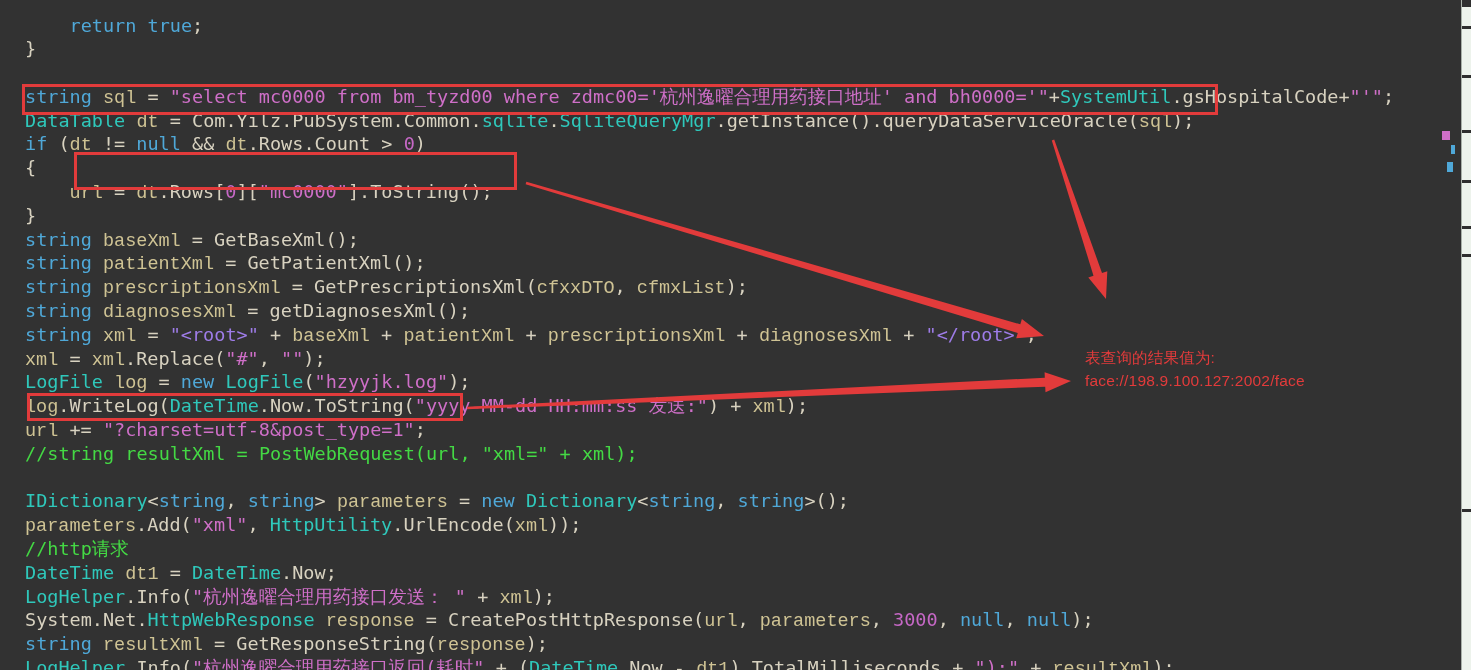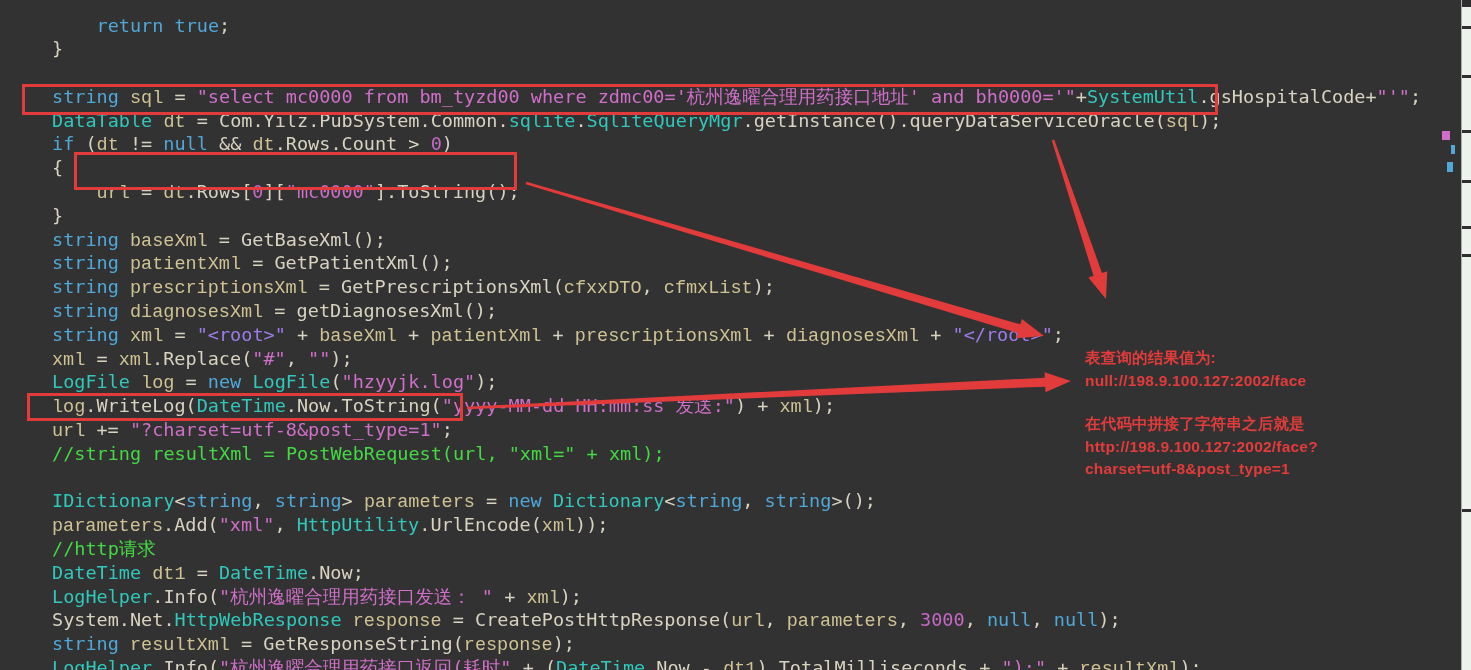--- a/index.html
+++ b/index.html
@@ -1,32 +1,32 @@
 <!DOCTYPE html>
 <html style="--bg: #323232; --c-kw: #4fa8d8; --c-ty: #2fc8bb; --c-id: #cfc394; --c-pl: #d8d2c0; --c-st: #cf6fc8; --c-sx: #9e7ce8; --c-nu: #c668c6; --c-cm: #44d944; --red: #e23b3b;"><head>
 <meta charset="utf-8">
 <style>
   html,body{margin:0;padding:0;background:#1e1e1e;}
   .screen{position:relative;width:1471px;height:670px;overflow:hidden;
           background:var(--bg,#323232);
           font-family:"DejaVu Sans Mono","Liberation Mono",monospace;}
   .code{position:absolute;left:0;top:-5px;font-size:18.5px;line-height:23.8px;white-space:pre;}
-  .code-line{height:23.8px;padding-left:52px;}
+  .code-line{height:23.8px;padding-left:25px;}
   .tk-kw{color:var(--c-kw);}
   .tk-ty{color:var(--c-ty);}
   .tk-id{color:var(--c-id);font-family:Liberation Mono, monospace;}
   .tk-pl{color:var(--c-pl);}
   .tk-st{color:var(--c-st);}
   .tk-sx{color:var(--c-sx);}
   .tk-nu{color:var(--c-nu);}
   .tk-cm{color:var(--c-cm);}
   .hl-box{position:absolute;border:3px solid var(--red);box-sizing:border-box;background:transparent;}
   .arrows{position:absolute;left:0;top:0;width:1471px;height:670px;pointer-events:none;}
   .note{position:absolute;color:var(--red);font-family:"Liberation Sans","DejaVu Sans",sans-serif;
-        font-size:15.5px;line-height:22.5px;font-weight:bold;letter-spacing:0.2px;}
+        font-size:15.5px;line-height:22.5px;font-weight:normal;letter-spacing:0.2px;}
   .scrollbar{position:absolute;right:0;top:0;width:10px;height:670px;background:#edf3ec;
              border-left:1px solid #a8b0a8;box-sizing:border-box;}
   .sb-cap{position:absolute;left:0;top:0;width:10px;height:7px;background:#2f2f2f;}
   .sb-tick{position:absolute;left:0;width:10px;height:3px;background:#2f2f2f;}
   .mm-mark{position:absolute;}
 </style>
 </head>
 <body>
 
 <div class="screen">
@@ -38,26 +38,21 @@
   <div class="hl-box" style="left:27px;top:393px;width:436px;height:28px;"></div>
 
   <svg class="arrows" id="arrows" viewBox="0 0 1471 670">
       <polygon points="1051.8,140.4 1093.5,275.8 1088.3,277.5 1106.0,299.0 1107.3,271.2 1102.0,272.9 1054.2,139.6" fill="#e23b3b"></polygon>
       <polygon points="525.6,184.2 1017.8,333.0 1016.2,338.2 1044.0,336.0 1021.9,319.0 1020.3,324.3 526.4,181.8" fill="#e23b3b"></polygon>
       <polygon points="467.1,409.3 1045.2,386.7 1045.5,392.2 1071.0,381.0 1044.6,372.2 1044.8,377.7 466.9,406.7" fill="#e23b3b"></polygon>
     </svg>
 
   <div class="note" style="left:1085px;top:347px;">
     <div>表查询的结果值为:</div>
-    <div>null://198.9.100.127:2002/face</div>
-  </div>
-  <div class="note" style="left:1085px;top:413px;">
-    <div>在代码中拼接了字符串之后就是</div>
-    <div>http://198.9.100.127:2002/face?</div>
-    <div>charset=utf-8&amp;post_type=1</div>
+    <div>face://198.9.100.127:2002/face</div>
   </div>
 
   <div class="mm-mark" style="left:1442px;top:131px;width:8px;height:9px;background:#cf6fc8;"></div>
   <div class="mm-mark" style="left:1451px;top:145px;width:4px;height:9px;background:#4fa8d8;"></div>
   <div class="mm-mark" style="left:1447px;top:162px;width:6px;height:10px;background:#4fa8d8;"></div>
 
   <div class="scrollbar" id="scrollbar">
     <div class="sb-cap"></div>
   <div class="sb-tick" style="top: 26px;"></div>
       <div class="sb-tick" style="top: 75px;"></div>

